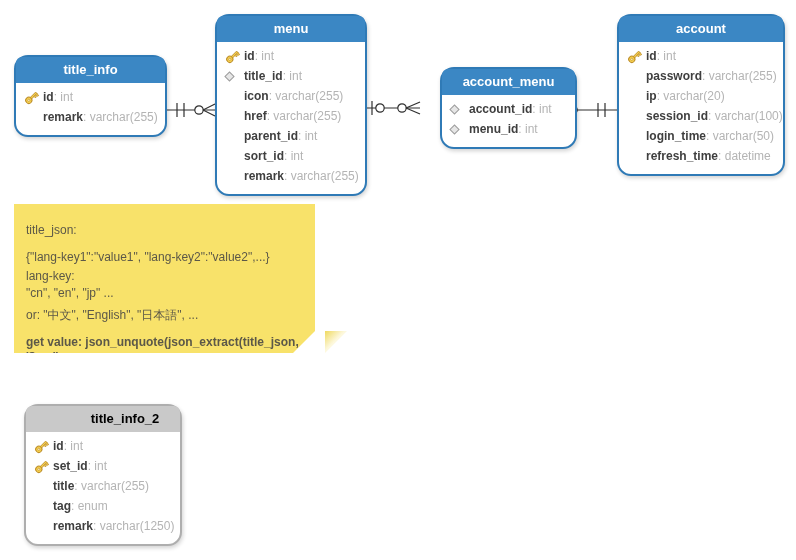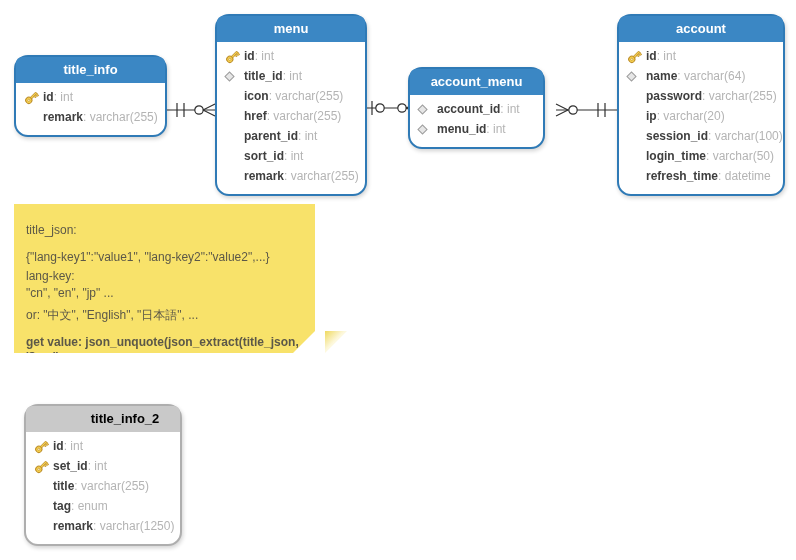--- a/index.html
+++ b/index.html
@@ -62,21 +62,21 @@
     font-size:12px;
     font-weight:bold;
     color:var(--field-name);
   }
   .ftype{
     font-size:12px;
     color:var(--field-type);
   }
   #t-title_info   {left:14px; top:55px;  width:153px;}
   #t-menu         {left:215px;top:14px;  width:152px;}
-  #t-account_menu {left:408px;top:67px;  width:137px;}
+  #t-account_menu {left:440px;top:67px;  width:137px;}
   #t-account      {left:617px;top:14px;  width:168px;}
   #t-title_info_2 {left:24px; top:404px; width:158px;}
 
   
   .conn{position:absolute;overflow:visible;}
   #c1{left:166px;top:98px;}
   #c2{left:366px;top:96px;}
   #c3{left:556px;top:98px;}
   .conn line{stroke:var(--line);stroke-width:1.2;fill:none;}
   .conn circle{stroke:var(--line);stroke-width:1.2;fill:#ffffff;}
@@ -254,29 +254,20 @@
                 <rect x="13.6" y="9.4" width="1.5" height="2.6" fill="#f6cf4b" stroke="#bd8f2d" stroke-width="0.9"></rect>
                 <circle cx="4.6" cy="8.6" r="3.1" fill="#f6cf4b" stroke="#bd8f2d" stroke-width="1"></circle>
                 <circle cx="4.6" cy="8.6" r="1.1" fill="#fdf4cf" stroke="#bd8f2d" stroke-width="0.6"></circle>
               </g>
             </svg>
           </span>
           <span class="fname">id</span>
           <span class="ftype">: int</span>
         </div>
         <div class="row">
-          <span class="ficon">
-            <svg width="11" height="11" viewBox="0 0 11 11">
-              <rect x="2.3" y="2.3" width="6.4" height="6.4" transform="rotate(45 5.5 5.5)" fill="#e6e6e6" stroke="#9c9c9c" stroke-width="1"></rect>
-            </svg>
-          </span>
-          <span class="fname">name</span>
-          <span class="ftype">: varchar(64)</span>
-        </div>
-        <div class="row">
           <span class="ficon"></span>
           <span class="fname">password</span>
           <span class="ftype">: varchar(255)</span>
         </div>
         <div class="row">
           <span class="ficon"></span>
           <span class="fname">ip</span>
           <span class="ftype">: varchar(20)</span>
         </div>
         <div class="row">

